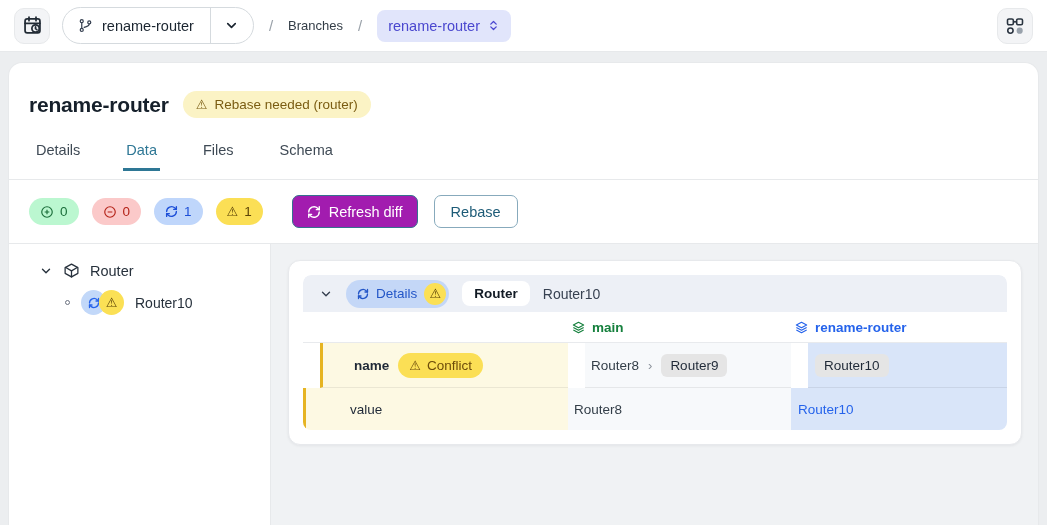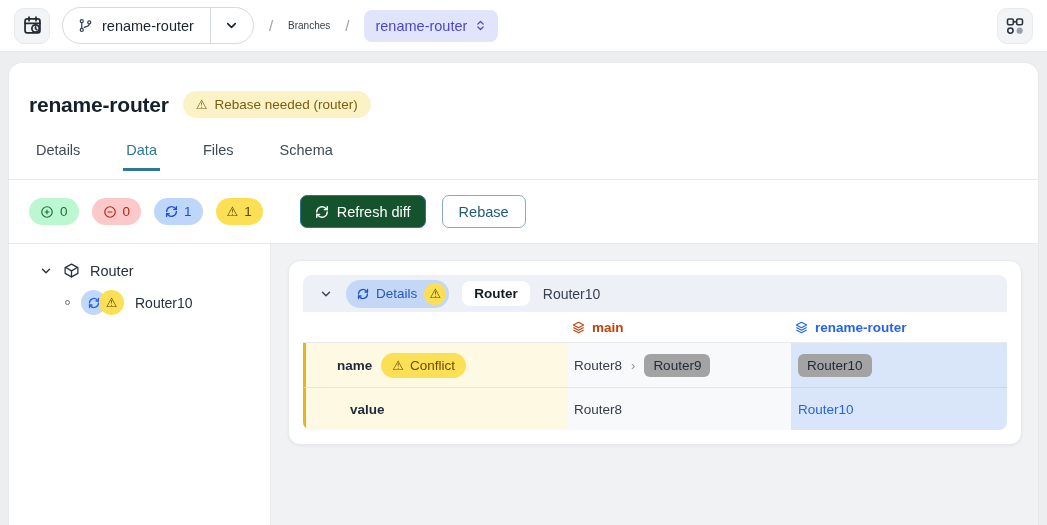--- a/index.html
+++ b/index.html
@@ -8,21 +8,21 @@
   svg { display:block; }
 
   
   .topbar { height:52px; background:#fff; border-bottom:1px solid #e7e9eb; display:flex; align-items:center; padding:0 14px; gap:12px; }
   .icon-btn { width:36px; height:36px; border-radius:10px; background:#f3f4f6; border:1px solid #e7e9eb; display:flex; align-items:center; justify-content:center; color:#222b35; cursor:pointer; }
   .branch-pill { display:flex; align-items:center; height:37px; border:1.5px solid #d5dade; border-radius:19px; background:#fff; overflow:hidden; }
   .branch-pill .bp-main { display:flex; align-items:center; gap:9px; padding:0 16px 0 15px; font-size:14.5px; font-weight:500; color:#1b2530; }
   .branch-pill .bp-div { width:1px; align-self:stretch; background:#d5dade; }
   .branch-pill .bp-caret { width:42px; display:flex; align-items:center; justify-content:center; color:#1b2530; cursor:pointer; }
   .crumb-sep { color:#9aa1a9; font-size:15px; padding:0 3px; }
-  .crumb-link { color:#333d47; font-size:10px; }
+  .crumb-link { color:#333d47; font-size:13px; }
   .crumb-current { display:flex; align-items:center; gap:7px; background:#e1e5fb; color:#4a47cf; border-radius:8px; padding:8px 11px; font-size:14.5px; font-weight:500; cursor:pointer; }
   .spacer { flex:1; }
 
   
   .panel { margin:10px 8px 0; height:463px; background:#fff; border:1px solid #e7e9eb; border-bottom:none; border-radius:14px 14px 0 0; display:flex; flex-direction:column; overflow:hidden; }
 
   .title-row { display:flex; align-items:center; gap:14px; padding:28px 20px 0; }
   .page-title { font-size:21px; font-weight:700; color:#16202b; letter-spacing:-.2px; }
   .status-badge { display:flex; align-items:center; gap:7px; background:#fbf3c5; color:#7a5c12; border-radius:999px; padding:6px 13px; font-size:13.5px; }
   .warn-glyph { font-size:13px; line-height:1; }
@@ -32,21 +32,21 @@
   .tab.active { color:#2e7795; box-shadow:inset 0 -3px 0 #2e7795; }
 
   .actions-row { display:flex; align-items:center; padding:15px 16px 15px 20px; }
   .stat-pill { display:inline-flex; align-items:center; gap:6px; height:27px; border-radius:999px; padding:0 11px; font-size:13.5px; font-weight:500; margin-right:13px; }
   .stat-add { background:#bbf7d0; color:#1b6e3a; }
   .stat-del { background:#fbc9c9; color:#b42318; }
   .stat-upd { background:#bfd6fb; color:#1d4fd8; }
   .stat-conf { background:#fbdf55; color:#5c4407; }
   .updated-text { margin-left:auto; color:#3b4650; font-size:14px; }
   .btn { height:33px; border-radius:7px; font-size:14.5px; font-weight:500; display:flex; align-items:center; gap:8px; cursor:pointer; font-family:inherit; }
-  .btn-primary { margin-left:24px; background:#14532d; border:1px solid #35708e; color:#fff; padding:0 14px; }
+  .btn-primary { margin-left:16px; background:#a21caf; border:1px solid #35708e; color:#fff; padding:0 14px; }
   .btn-secondary { margin-left:16px; background:#fff; border:1px solid #87aabc; color:#1d5b77; padding:0 16px; }
 
   
   .content { flex:1; min-height:0; display:flex; border-top:1px solid #e7e9eb; }
   .sidebar { width:262px; min-width:262px; background:#fff; border-right:1px solid #e7e9eb; padding:18px 0 0 30px; }
   .tree-root { display:flex; align-items:center; gap:10px; font-size:14.5px; color:#27313c; cursor:pointer; }
   .tree-child { display:flex; align-items:center; gap:11px; margin:11px 0 0 26px; cursor:pointer; }
   .bullet { width:5px; height:5px; border:1.5px solid #6b7280; border-radius:50%; }
   .pair { display:flex; align-items:center; }
   .pair .half { width:25px; height:25px; border-radius:50%; display:flex; align-items:center; justify-content:center; }
@@ -58,34 +58,34 @@
 
   .diff { border-radius:8px; overflow:hidden; }
   .diff-header { background:#edf0f6; height:37px; display:flex; align-items:center; gap:13px; padding:0 16px; border-radius:8px 8px 0 0; }
   .updated-badge { display:flex; align-items:center; gap:7px; background:#c4d7f7; border-radius:999px; padding:3px 3px 3px 11px; color:#2356c7; font-size:13.5px; font-weight:500; }
   .warn-circle { width:22px; height:22px; border-radius:50%; background:#fbe055; color:#5c4407; display:flex; align-items:center; justify-content:center; font-size:11px; }
   .type-pill { background:#fff; border-radius:8px; padding:5px 12px; font-size:13.5px; font-weight:700; color:#111a24; }
   .obj-name { font-size:14px; color:#374151; }
 
   .diff-grid { display:grid; grid-template-columns:265px 223px 1fr; }
   .gh { height:31px; display:flex; align-items:center; gap:7px; background:#fff; border-bottom:1px solid #e8eaed; font-size:13.5px; font-weight:700; padding-left:4px; }
-  .gh-main { color:#c2410c; }
+  .gh-main { color:#15803d; }
   .gh-target { color:#2563eb; }
 
   .cell { display:flex; align-items:center; font-size:13.5px; }
-  .r1 { height:45px; } .r2 { height:42px; }
+  .r1 { height:45px;margin-left:17px; } .r2 { height:42px; }
   .r1.cell { border-bottom:1px solid rgba(0,0,0,.07); }
   .cell-field { background:#fdf9e3; border-left:3px solid #e6b422; padding-left:31px; gap:9px; }
-  .cell-field .flabel { color:#1f2937;font-weight:bold; }
+  .cell-field .flabel { color:#1f2937; }
   .r1 .flabel { font-weight:700; }
   .cell-field.indent { padding-left:44px; }
   .conflict-badge { display:flex; align-items:center; gap:6px; background:#fbdf55; color:#6d4c0a; border-radius:999px; padding:5px 11px; font-size:13.5px; }
   .cell-base { background:#f7f9fb; padding-left:6px; gap:9px; color:#333e48; }
   .cell-target { background:#d9e5f9; padding-left:7px; color:#333e48; }
-  .hl-pill { background:#a3a3a3; border-radius:6px; padding:4px 9px; color:#1f2937; }
+  .hl-pill { background:#e5e5e5; border-radius:6px; padding:4px 9px; color:#1f2937; }
   .arrow-sep { color:#8a919a; font-size:13px; }
   .blue-text { color:#2563eb; }
 </style>
 </head>
 <body>
 
 <div class="topbar">
   <div class="icon-btn">
     <span>
       <svg width="21" height="21" viewBox="0 0 24 24" fill="none" stroke="currentColor" stroke-width="2" stroke-linecap="round" stroke-linejoin="round">

